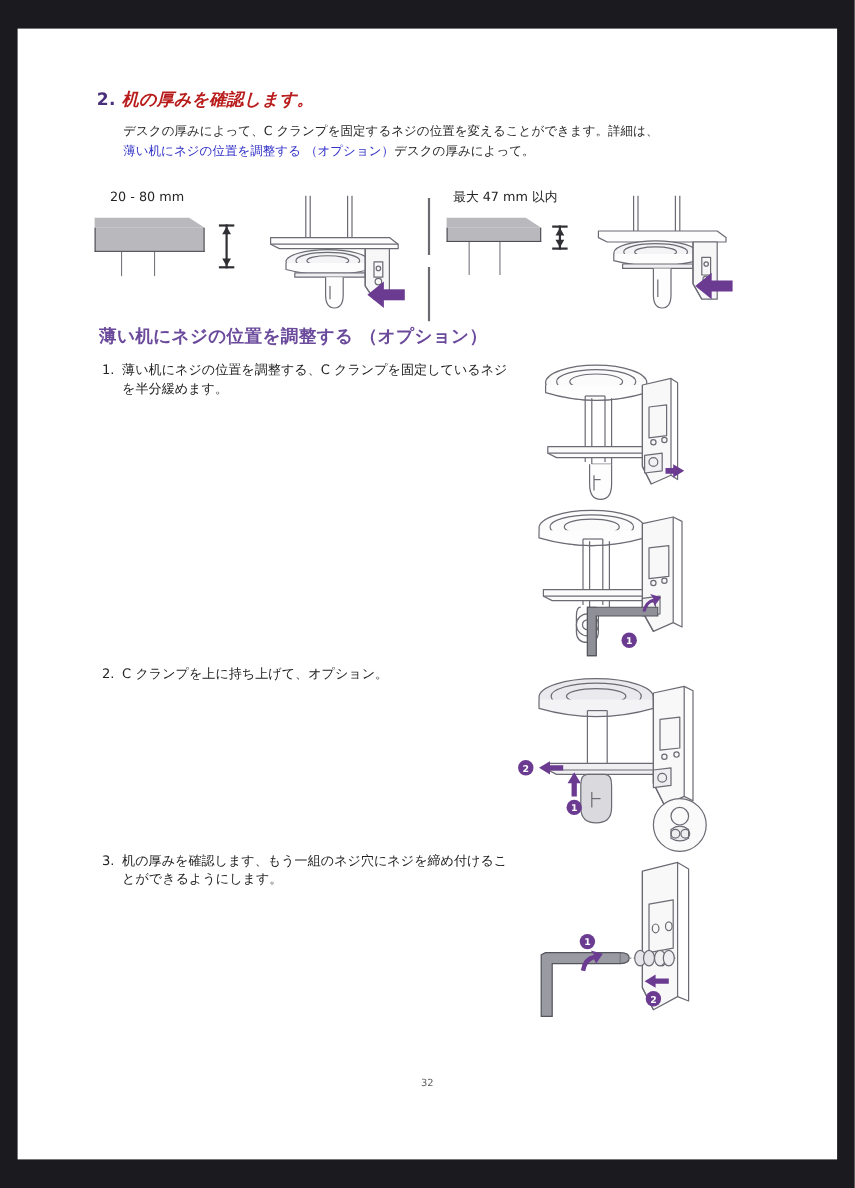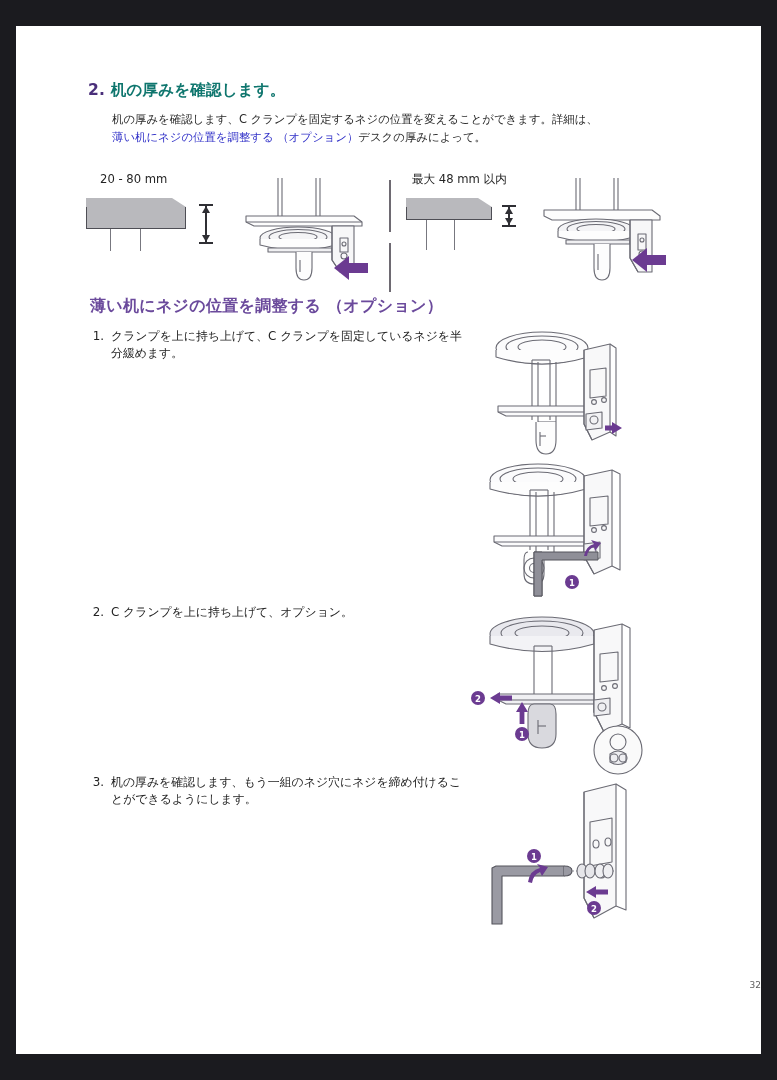--- a/index.html
+++ b/index.html
@@ -18,21 +18,21 @@
   }
   .page-inner{position:relative;width:100%;height:100%;}
 
   
   .step-head{
     position:absolute;left:72px;top:54px;width:600px;
     font-size:15.5px;font-weight:bold;color:#5b3a8e;
     letter-spacing:.2px;
   }
   .step-head .num{color:#4a2f7a;}
-  .step-head .jp{color:#0f766e;}
+  .step-head .jp{color:#b91c1c;font-style:italic;}
   .body-copy{
     position:absolute;left:96px;top:84px;width:585px;
     font-size:11.4px;color:#2a2a2a;line-height:1.62;
   }
   .body-copy .lnk{color:#3232c8;}
   .section-head{
     position:absolute;left:74px;top:270px;width:620px;
     font-size:16px;font-weight:bold;color:#6b4a9c;
     letter-spacing:.3px;
   }
@@ -40,21 +40,21 @@
   .oitem{position:absolute;display:flex;gap:7px;
     font-size:11.9px;color:#232323;line-height:1.45;}
   .oitem .idx{width:14px;text-align:right;flex:none;}
   .oitem .txt{flex:1;}
   .it1{top:0px;left:0px;width:372px;}
   .it2{top:276px;left:0px;width:372px;}
   .it3{top:446px;left:0px;width:372px;}
 
   .pagenum{
     position:absolute;left:0;right:0;top:954px;
-    text-align:right;font-size:9px;color:#5c5c5c;
+    text-align:center;font-size:9px;color:#5c5c5c;
   }
 
   
   .figtop{position:absolute;left:70px;top:146px;width:620px;height:130px;}
   .dimlabel{position:absolute;font-size:11.6px;color:#232323;white-space:nowrap;}
   .vdivider{position:absolute;left:303px;top:8px;width:2px;height:112px;
     background:linear-gradient(#6e6a72 0 46%,transparent 46% 56%,#6e6a72 56% 100%);}
   .arrowL{position:absolute;width:34px;height:24px;}
   .arrowL .shaft{position:absolute;right:0;top:7px;width:20px;height:10px;background:#6b3b91;}
   .arrowL .head{position:absolute;left:0;top:0;width:0;height:0;
@@ -87,21 +87,21 @@
 <div class="viewport">
   <div class="page">
     <div class="page-inner">
 
       <div class="step-head">
         <span class="num">2.</span>
         <span class="jp">机の厚みを確認します。</span>
       </div>
 
       <div class="body-copy">
-        <span>机の厚みを確認します、C クランプを固定するネジの位置を変えることができます。詳細は、</span><br>
+        <span>デスクの厚みによって、C クランプを固定するネジの位置を変えることができます。詳細は、</span><br>
         <span class="lnk">薄い机にネジの位置を調整する （オプション）</span><span>デスクの厚みによって。</span>
       </div>
 
       <div class="figtop">
 
         <div class="vdivider"></div>
 
         <div class="dimlabel" style="left:14px;top:0px;">20 - 80 mm</div>
 
         <div class="slab" style="left:0px;top:26px;width:100px;">
@@ -141,21 +141,21 @@
               <line x1="64" y1="84" x2="64" y2="96"></line>
             </g>
           </svg>
         </div>
 
         <div class="arrowL" style="left:248px;top:84px;">
           <div class="shaft"></div>
             <div class="head"></div>
         </div>
 
-        <div class="dimlabel" style="left:326px;top:0px;">最大 48 mm 以内</div>
+        <div class="dimlabel" style="left:326px;top:0px;">最大 47 mm 以内</div>
 
         <div class="slab" style="left:320px;top:26px;width:86px;">
           <div class="top"></div>
           <div class="body" style="height:13px;"></div>
           <div class="leg" style="left:20px;top:22px;height:30px;"></div>
           <div class="leg" style="left:48px;top:22px;height:30px;"></div>
         </div>
         <div class="dimarrow" style="left:416px;top:33px;height:22px;">
           <div class="cap t"></div>
             <div class="cap b"></div>
@@ -193,21 +193,21 @@
             <div class="head"></div>
         </div>
       </div>
 
       <div class="section-head">薄い机にネジの位置を調整する （オプション）</div>
 
       <div class="olist">
 
         <div class="oitem it1">
           <span class="idx">1.</span>
-          <span class="txt">クランプを上に持ち上げて、C クランプを固定しているネジを半分緩めます。</span>
+          <span class="txt">薄い机にネジの位置を調整する、C クランプを固定しているネジを半分緩めます。</span>
         </div>
 
         <div class="oitem it2">
           <span class="idx">2.</span>
           <span class="txt">C クランプを上に持ち上げて、オプション。</span>
         </div>
 
         <div class="oitem it3">
           <span class="idx">3.</span>
           <span class="txt">机の厚みを確認します、もう一組のネジ穴にネジを締め付けることができるようにします。</span>

